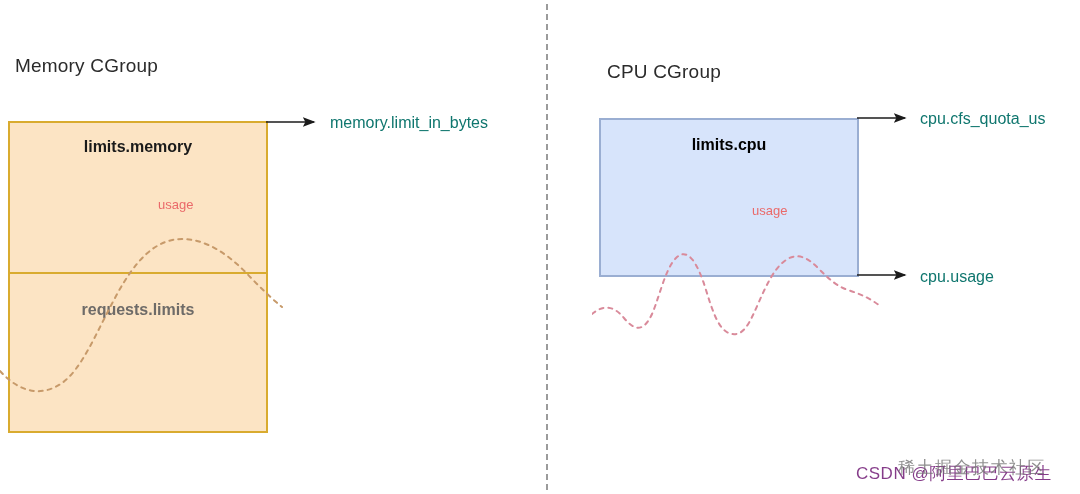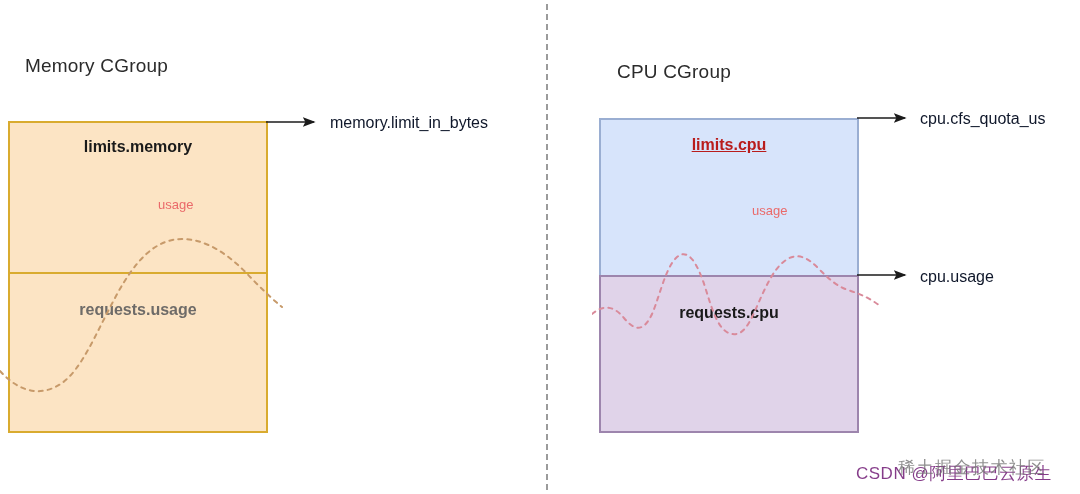--- a/index.html
+++ b/index.html
@@ -28,21 +28,20 @@
     border-left: 2px dashed #9b9b9b;
   }
 
   
   .section-title {
     position: absolute;
     font-size: 19px;
     color: #2b2b2b;
     letter-spacing: .2px;
     white-space: nowrap;
-    margin-left: 10px;
   }
   #title-memory { left: 15px;  top: 55px; }
   #title-cpu    { left: 607px; top: 61px; }
 
   
   .cgroup-box {
     position: absolute;
     box-sizing: border-box;
   }
   .box-part {
@@ -81,21 +80,21 @@
   #cpu-limits {
     top: 0; height: 159px;
     background: #d7e4fb;
     border: 2px solid #9aaed2;
   }
   #cpu-requests {
     top: 157px; height: 158px;
     background: #e0d3e9;
     border: 2px solid #9d85ad;
   }
-  #cpu-limits-label   { top: 16px; color: #b91c1c; text-decoration: underline; }
+  #cpu-limits-label   { top: 16px; color: #000000; }
   #cpu-requests-label { top: 27px; color: #1a1a1a; }
 
   
   .usage-svg {
     position: absolute;
     pointer-events: none;
   }
   #usage-memory { left: 0px;   top: 121px; width: 290px; height: 312px; }
   #usage-cpu    { left: 592px; top: 118px; width: 290px; height: 315px; }
 
@@ -113,21 +112,21 @@
     position: absolute;
     pointer-events: none;
   }
   #arrow-mem-limit   { left: 264px; top: 112px; width: 62px; height: 24px; }
   #arrow-cpu-quota   { left: 855px; top: 108px; width: 62px; height: 24px; }
   #arrow-cpu-shares  { left: 855px; top: 265px; width: 62px; height: 24px; }
 
   .callout {
     position: absolute;
     font-size: 16px;
-    color: #0f172a;
+    color: #0f766e;
     white-space: nowrap;
   }
   #callout-mem-limit  { left: 330px; top: 114px; }
   #callout-cpu-quota  { left: 920px; top: 110px; }
   #callout-cpu-shares { left: 920px; top: 268px; }
 
   
   .watermark {
     position: absolute;
     white-space: nowrap;
@@ -155,21 +154,21 @@
 
   <div class="center-divider"></div>
 
   <div class="section-title" id="title-memory">Memory CGroup</div>
 
   <div class="cgroup-box" id="box-memory">
     <div class="box-part" id="mem-limits">
       <div class="part-label" id="mem-limits-label">limits.memory</div>
     </div>
     <div class="box-part" id="mem-requests">
-      <div class="part-label" id="mem-requests-label">requests.usage</div>
+      <div class="part-label" id="mem-requests-label">requests.limits</div>
     </div>
   </div>
 
   <svg class="usage-svg" id="usage-memory" viewBox="0 0 290 312">
     <path d="M 0 250 C 20 272, 42 276, 62 262 C 82 248, 96 212, 116 175
              C 136 138, 156 118, 182 118 C 208 118, 232 136, 252 158
              C 262 168, 272 178, 282 186" fill="none" stroke="#C79A6A" stroke-width="2" stroke-dasharray="4 5" stroke-linecap="round"></path>
   </svg>
 
   <div class="usage-label" id="usage-label-memory">usage</div>
@@ -184,23 +183,20 @@
   </svg>
 
   <div class="callout" id="callout-mem-limit">memory.limit_in_bytes</div>
 
   <div class="section-title" id="title-cpu">CPU CGroup</div>
 
   <div class="cgroup-box" id="box-cpu">
     <div class="box-part" id="cpu-limits">
       <div class="part-label" id="cpu-limits-label">limits.cpu</div>
     </div>
-    <div class="box-part" id="cpu-requests">
-      <div class="part-label" id="cpu-requests-label">requests.cpu</div>
-    </div>
   </div>
 
   <svg class="usage-svg" id="usage-cpu" viewBox="0 0 290 315">
     <path d="M 0 196 C 12 186, 22 188, 32 200 C 42 212, 50 214, 58 200
              C 66 186, 72 152, 84 140 C 96 128, 106 146, 114 172
              C 122 198, 128 214, 140 216 C 152 218, 158 204, 166 186
              C 174 168, 182 150, 194 142 C 206 134, 216 140, 226 150
              C 236 160, 244 168, 256 172 C 268 176, 278 180, 288 188" fill="none" stroke="#D98A9A" stroke-width="2" stroke-dasharray="4 5" stroke-linecap="round"></path>
   </svg>
 

